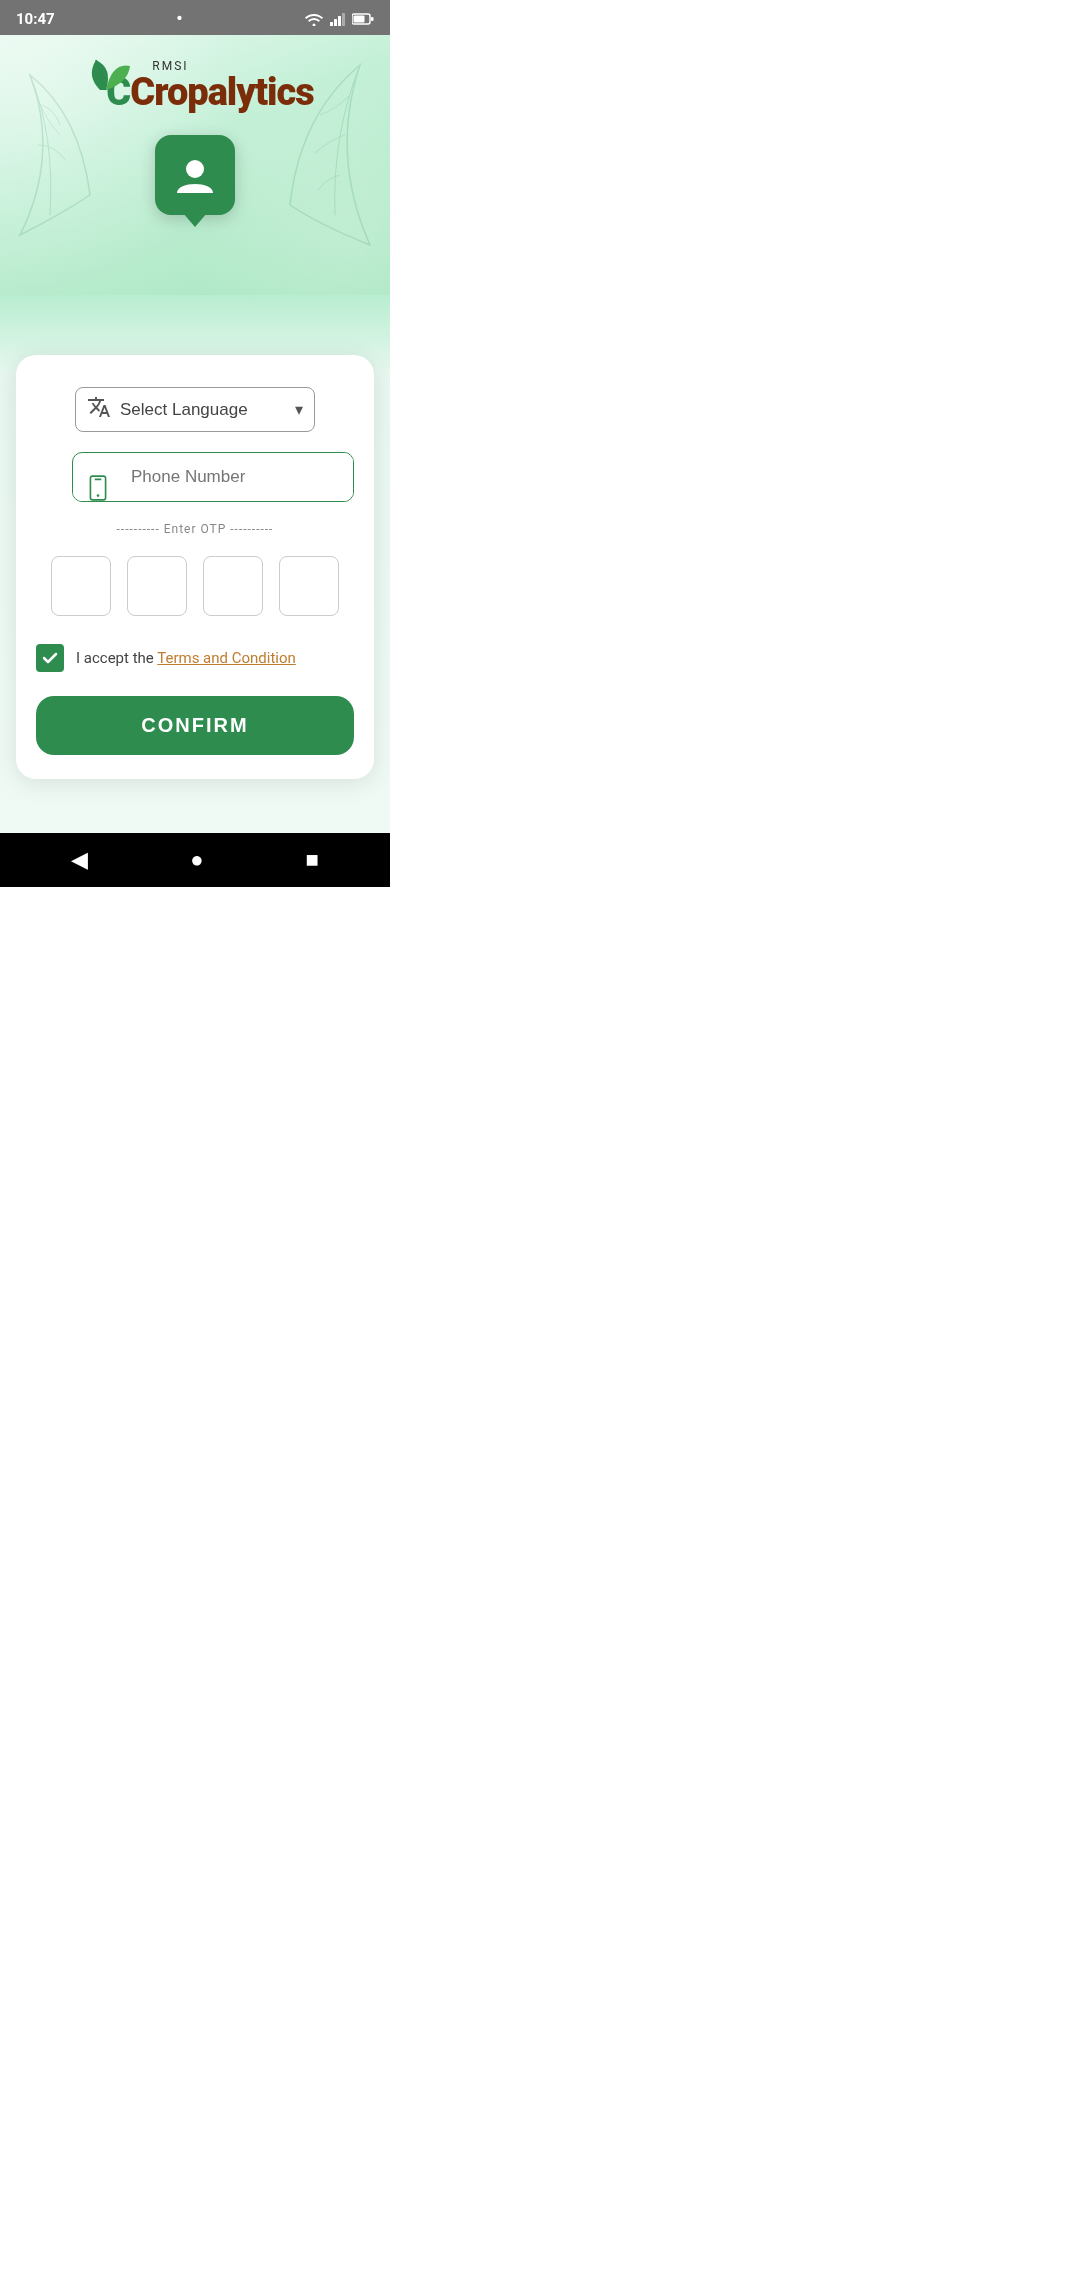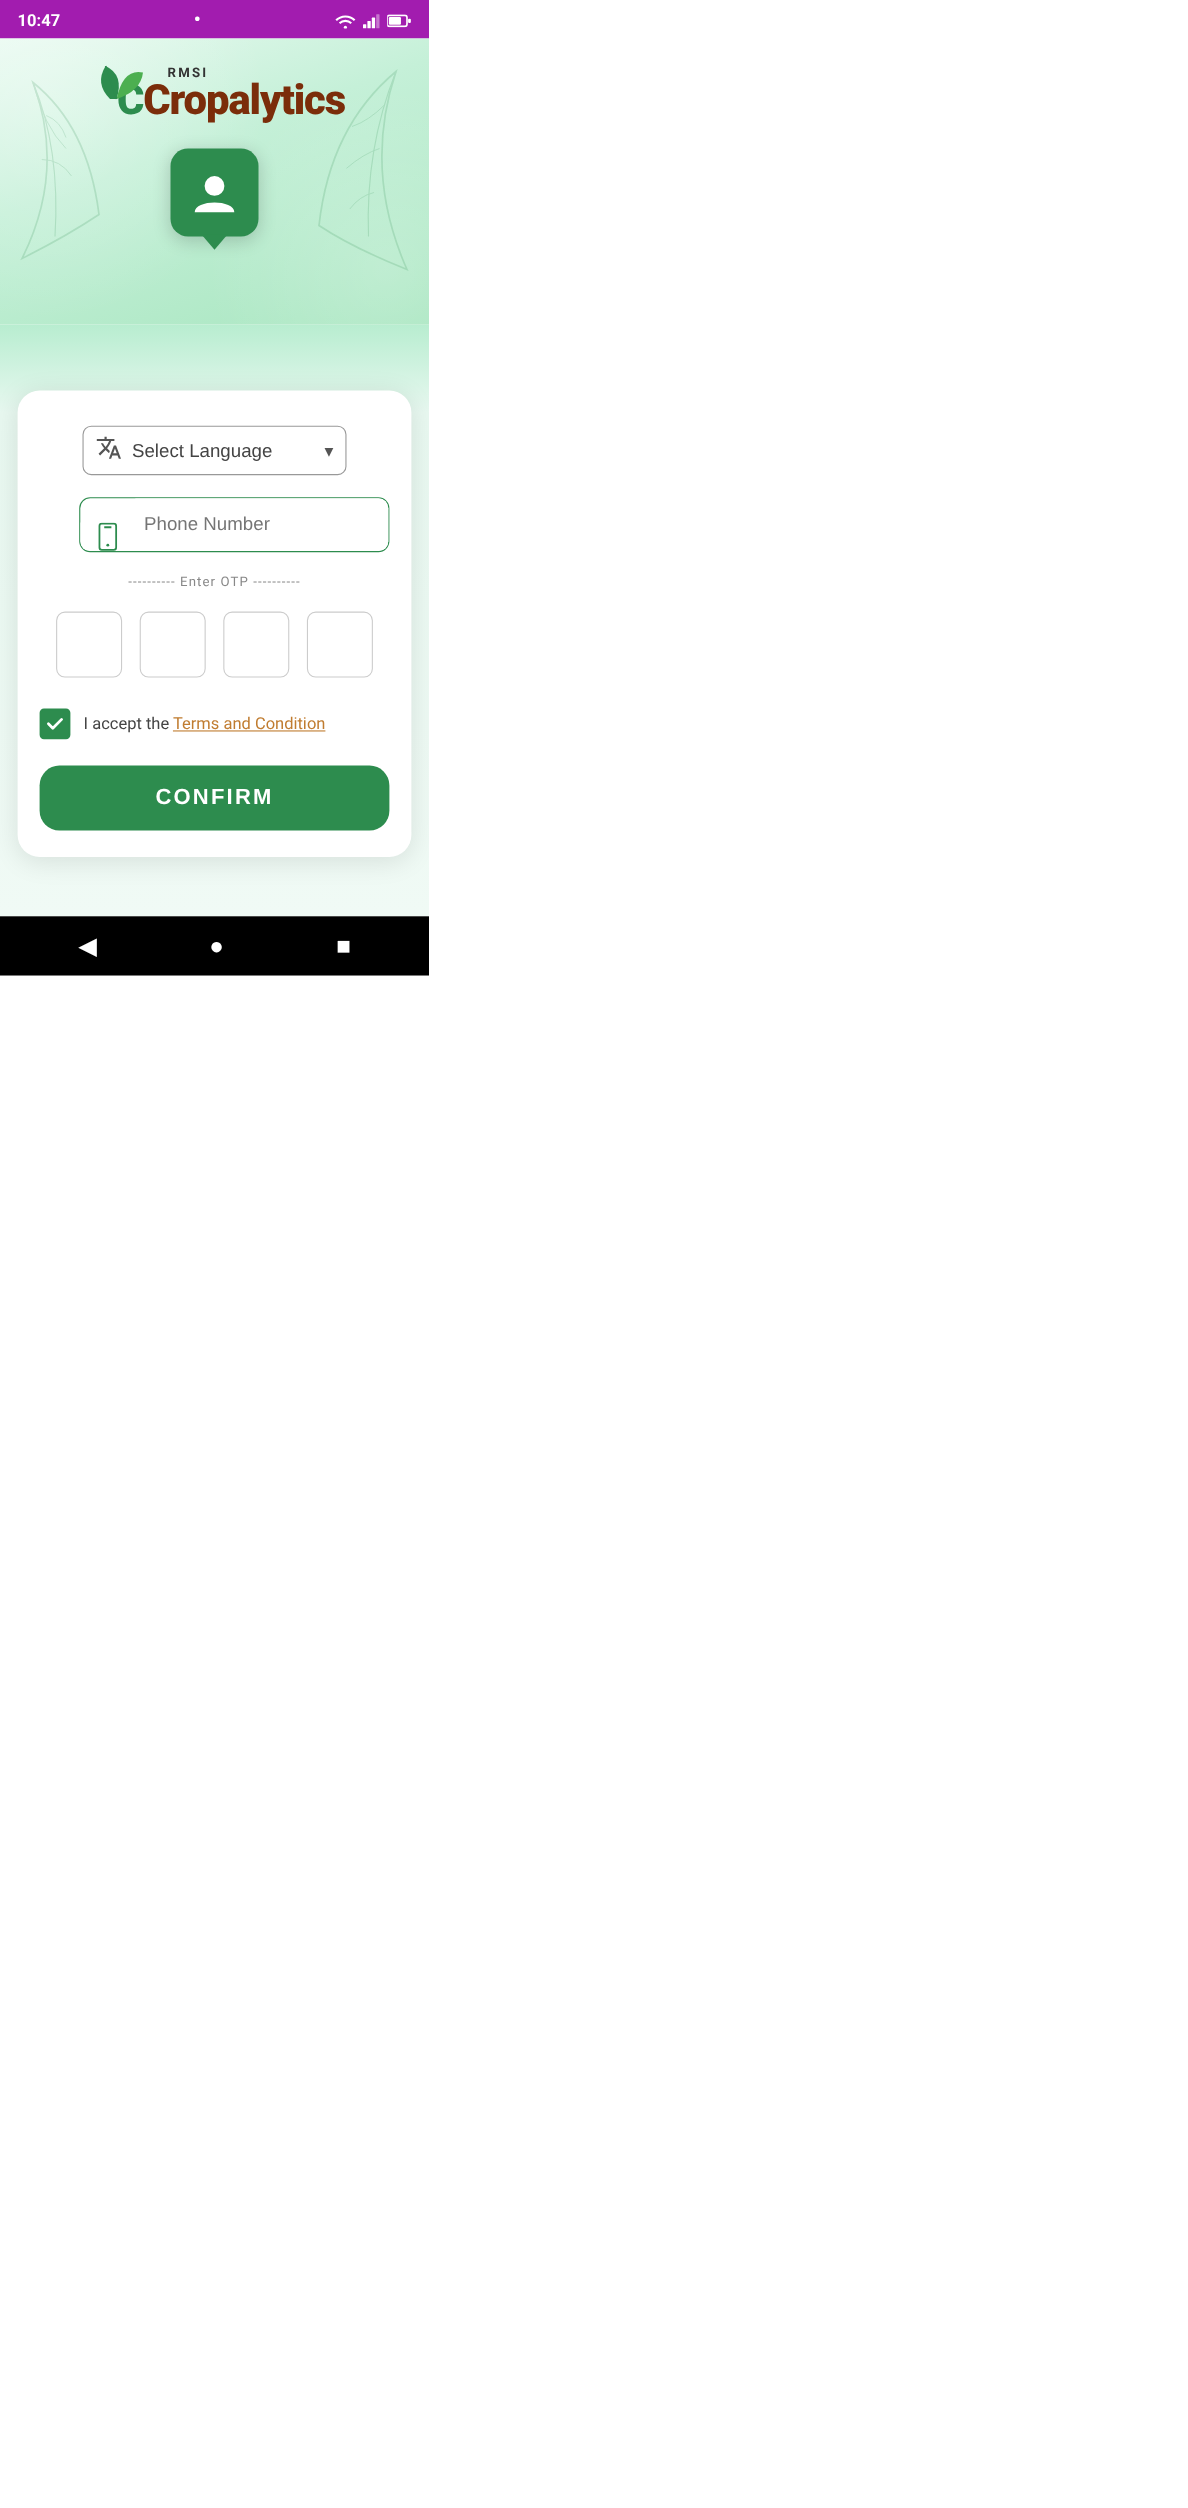--- a/index.html
+++ b/index.html
@@ -8,21 +8,21 @@
     body {
       width: 390px;
       min-height: 844px;
       font-family: 'Roboto', Arial, sans-serif;
       background: #fff;
       overflow-x: hidden;
     }
 
     
     .status-bar {
-      background: #a21caf;
+      background: #737373;
       color: #fff;
       display: flex;
       justify-content: space-between;
       align-items: center;
       padding: 8px 16px 6px;
       font-size: 14px;
       font-weight: 600;
       text-align: center;
     }
     .status-bar .time { font-size: 15px; font-weight: 700; }
@@ -340,21 +340,21 @@
 
     <div class="logo-container">
       <div style="position:relative;">
 
         <svg width="80" height="70" viewBox="0 0 80 70" style="position:absolute;top:-5px;left:-8px;">
           <path d="M38 32 Q45 10 28 2 Q18 18 32 32Z" fill="#2d8c4e"></path>
           <path d="M38 32 Q60 25 62 8 Q44 4 38 32Z" fill="#4caf50"></path>
           <path d="M38 32 L28 2" stroke="#2d8c4e" stroke-width="1.5"></path>
         </svg>
         <div style="margin-left:30px; margin-top: -4px;">
-          <div style="font-size:12px;font-weight:700;color:#333;letter-spacing:2px;margin-left:46px;">RMSI</div>
+          <div style="font-size:12px;font-weight:400;color:#333;letter-spacing:2px;margin-left:46px;">RMSI</div>
           <div style="font-size:38px;font-weight:900;color:#7b2d0a;line-height:1;letter-spacing:-1px;">
             <span style="color:#2d8c4e;">C</span><span style="color:#7b2d0a;">Cropalytics</span>
           </div>
         </div>
       </div>
     </div>
 
     <div class="profile-icon-wrap">
       <svg width="44" height="44" viewBox="0 0 44 44" fill="white">
         <circle cx="22" cy="16" r="9"></circle>

